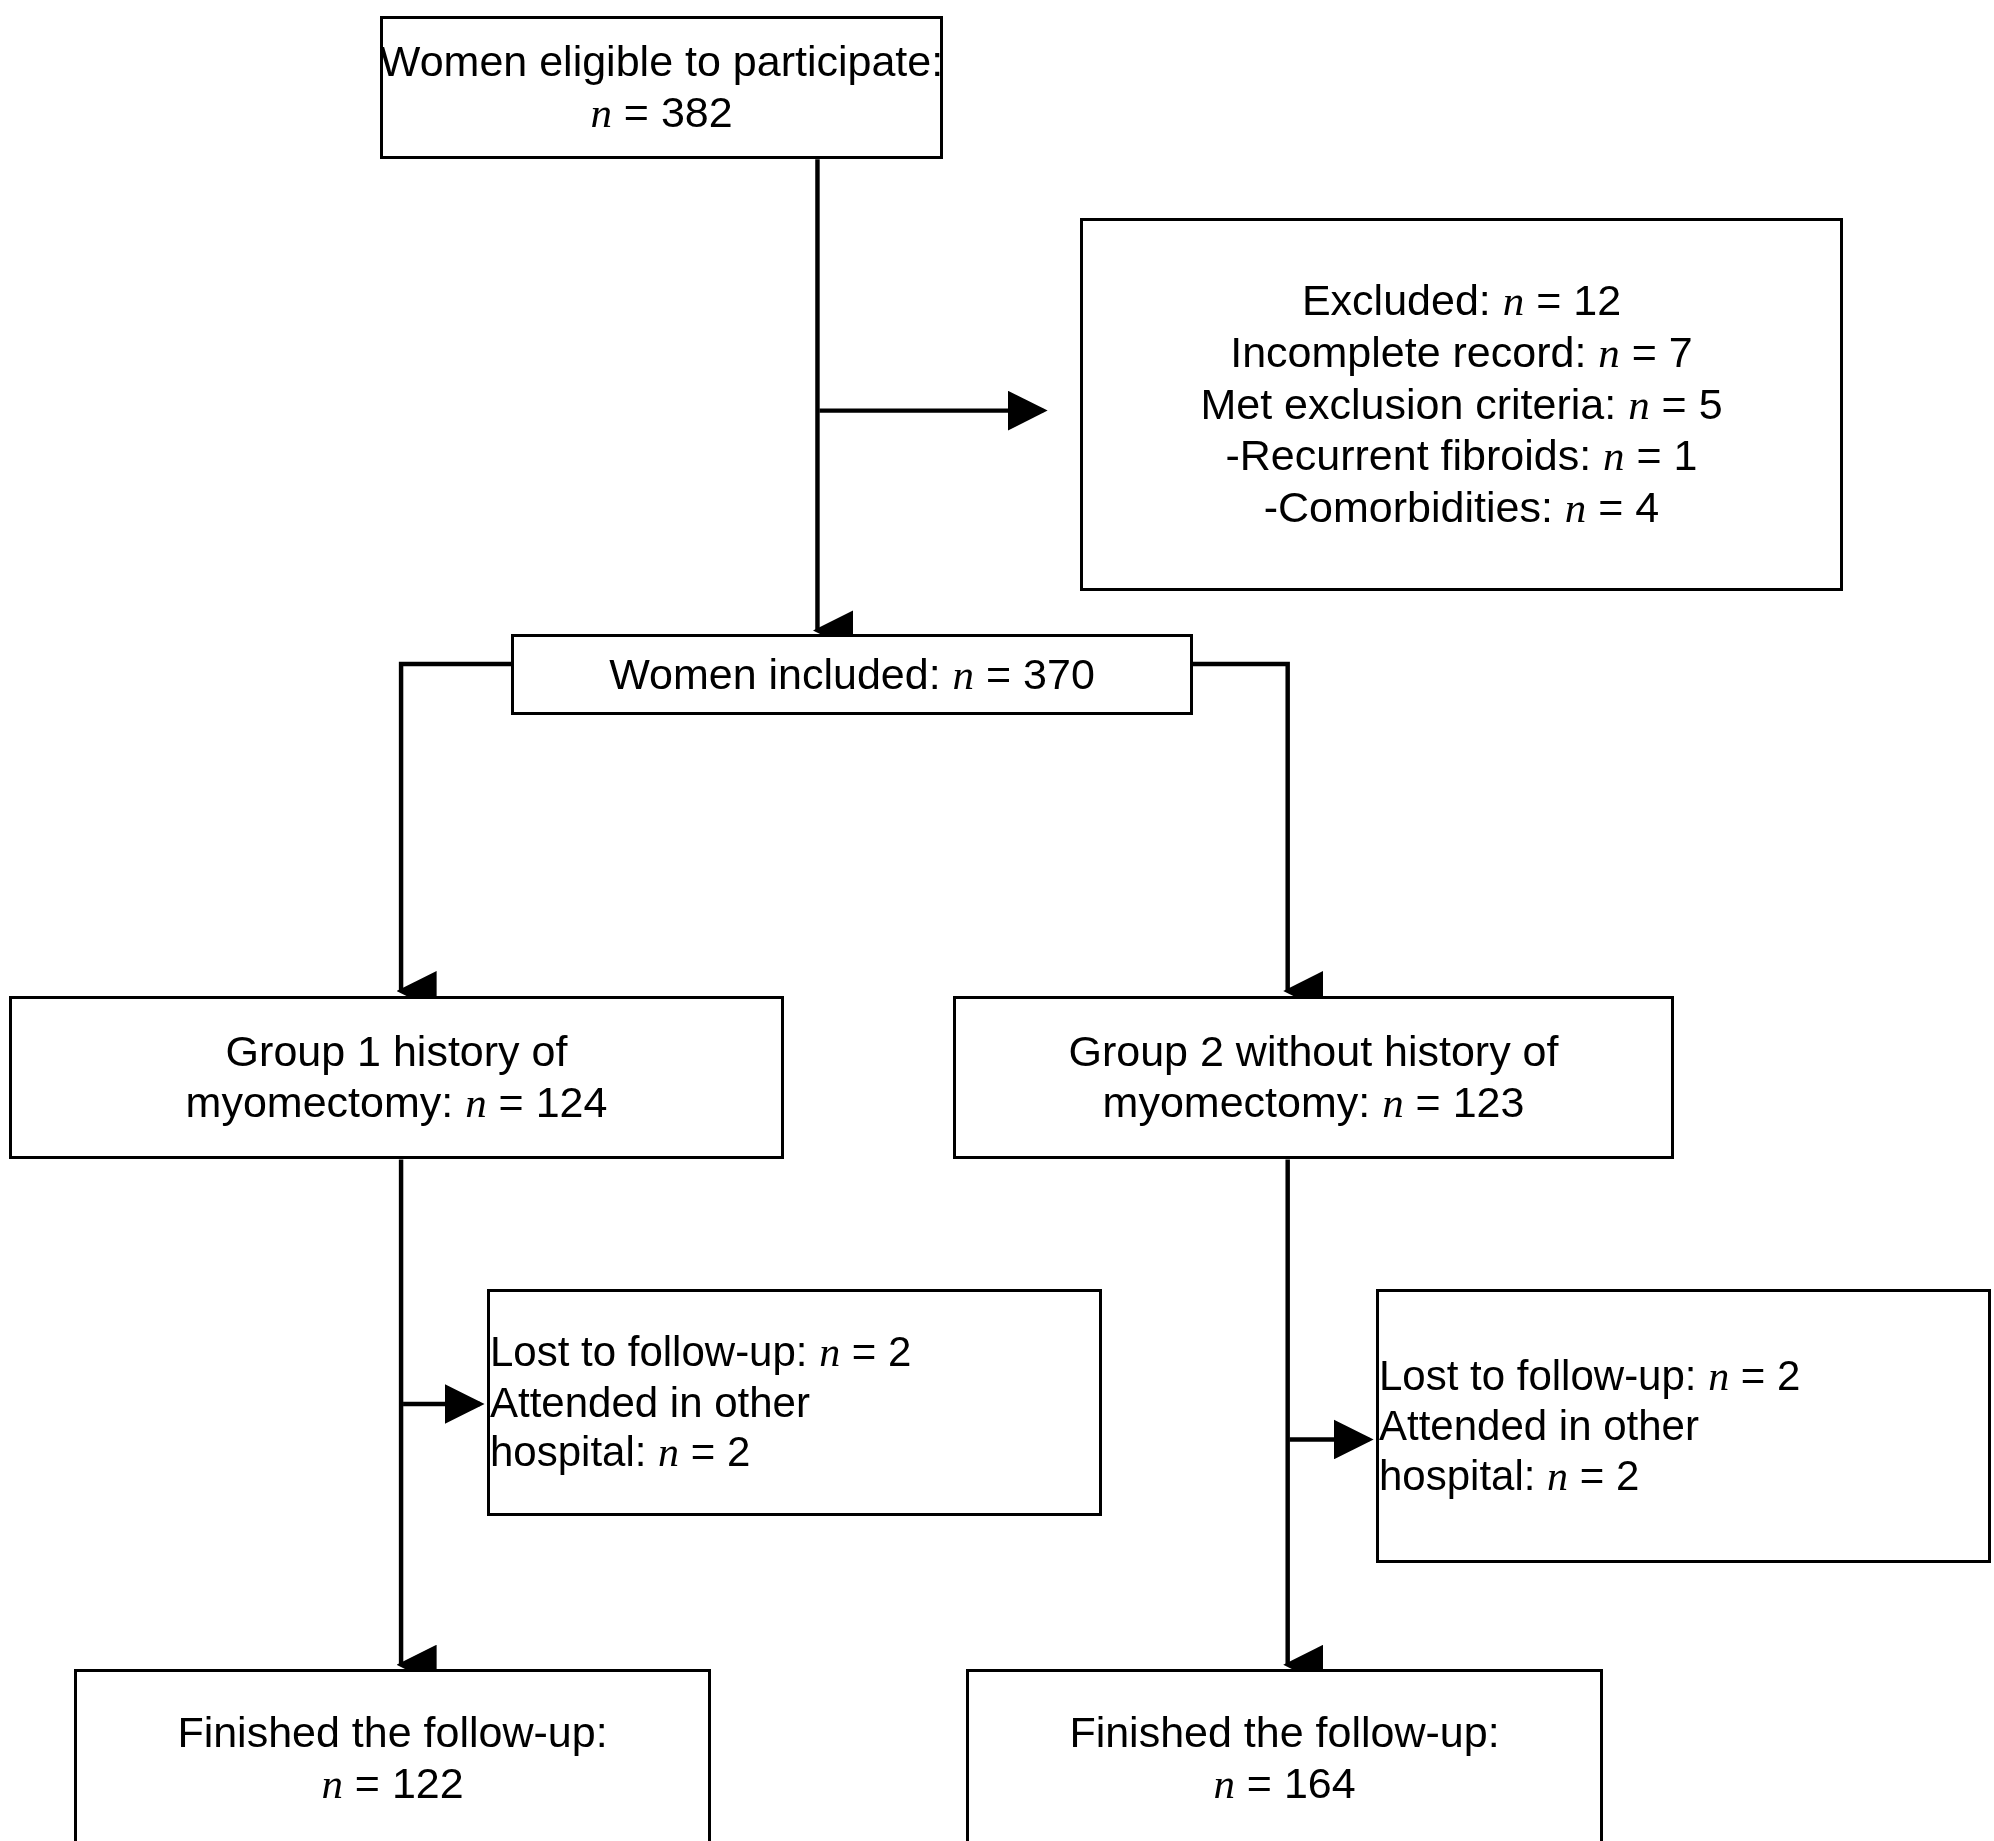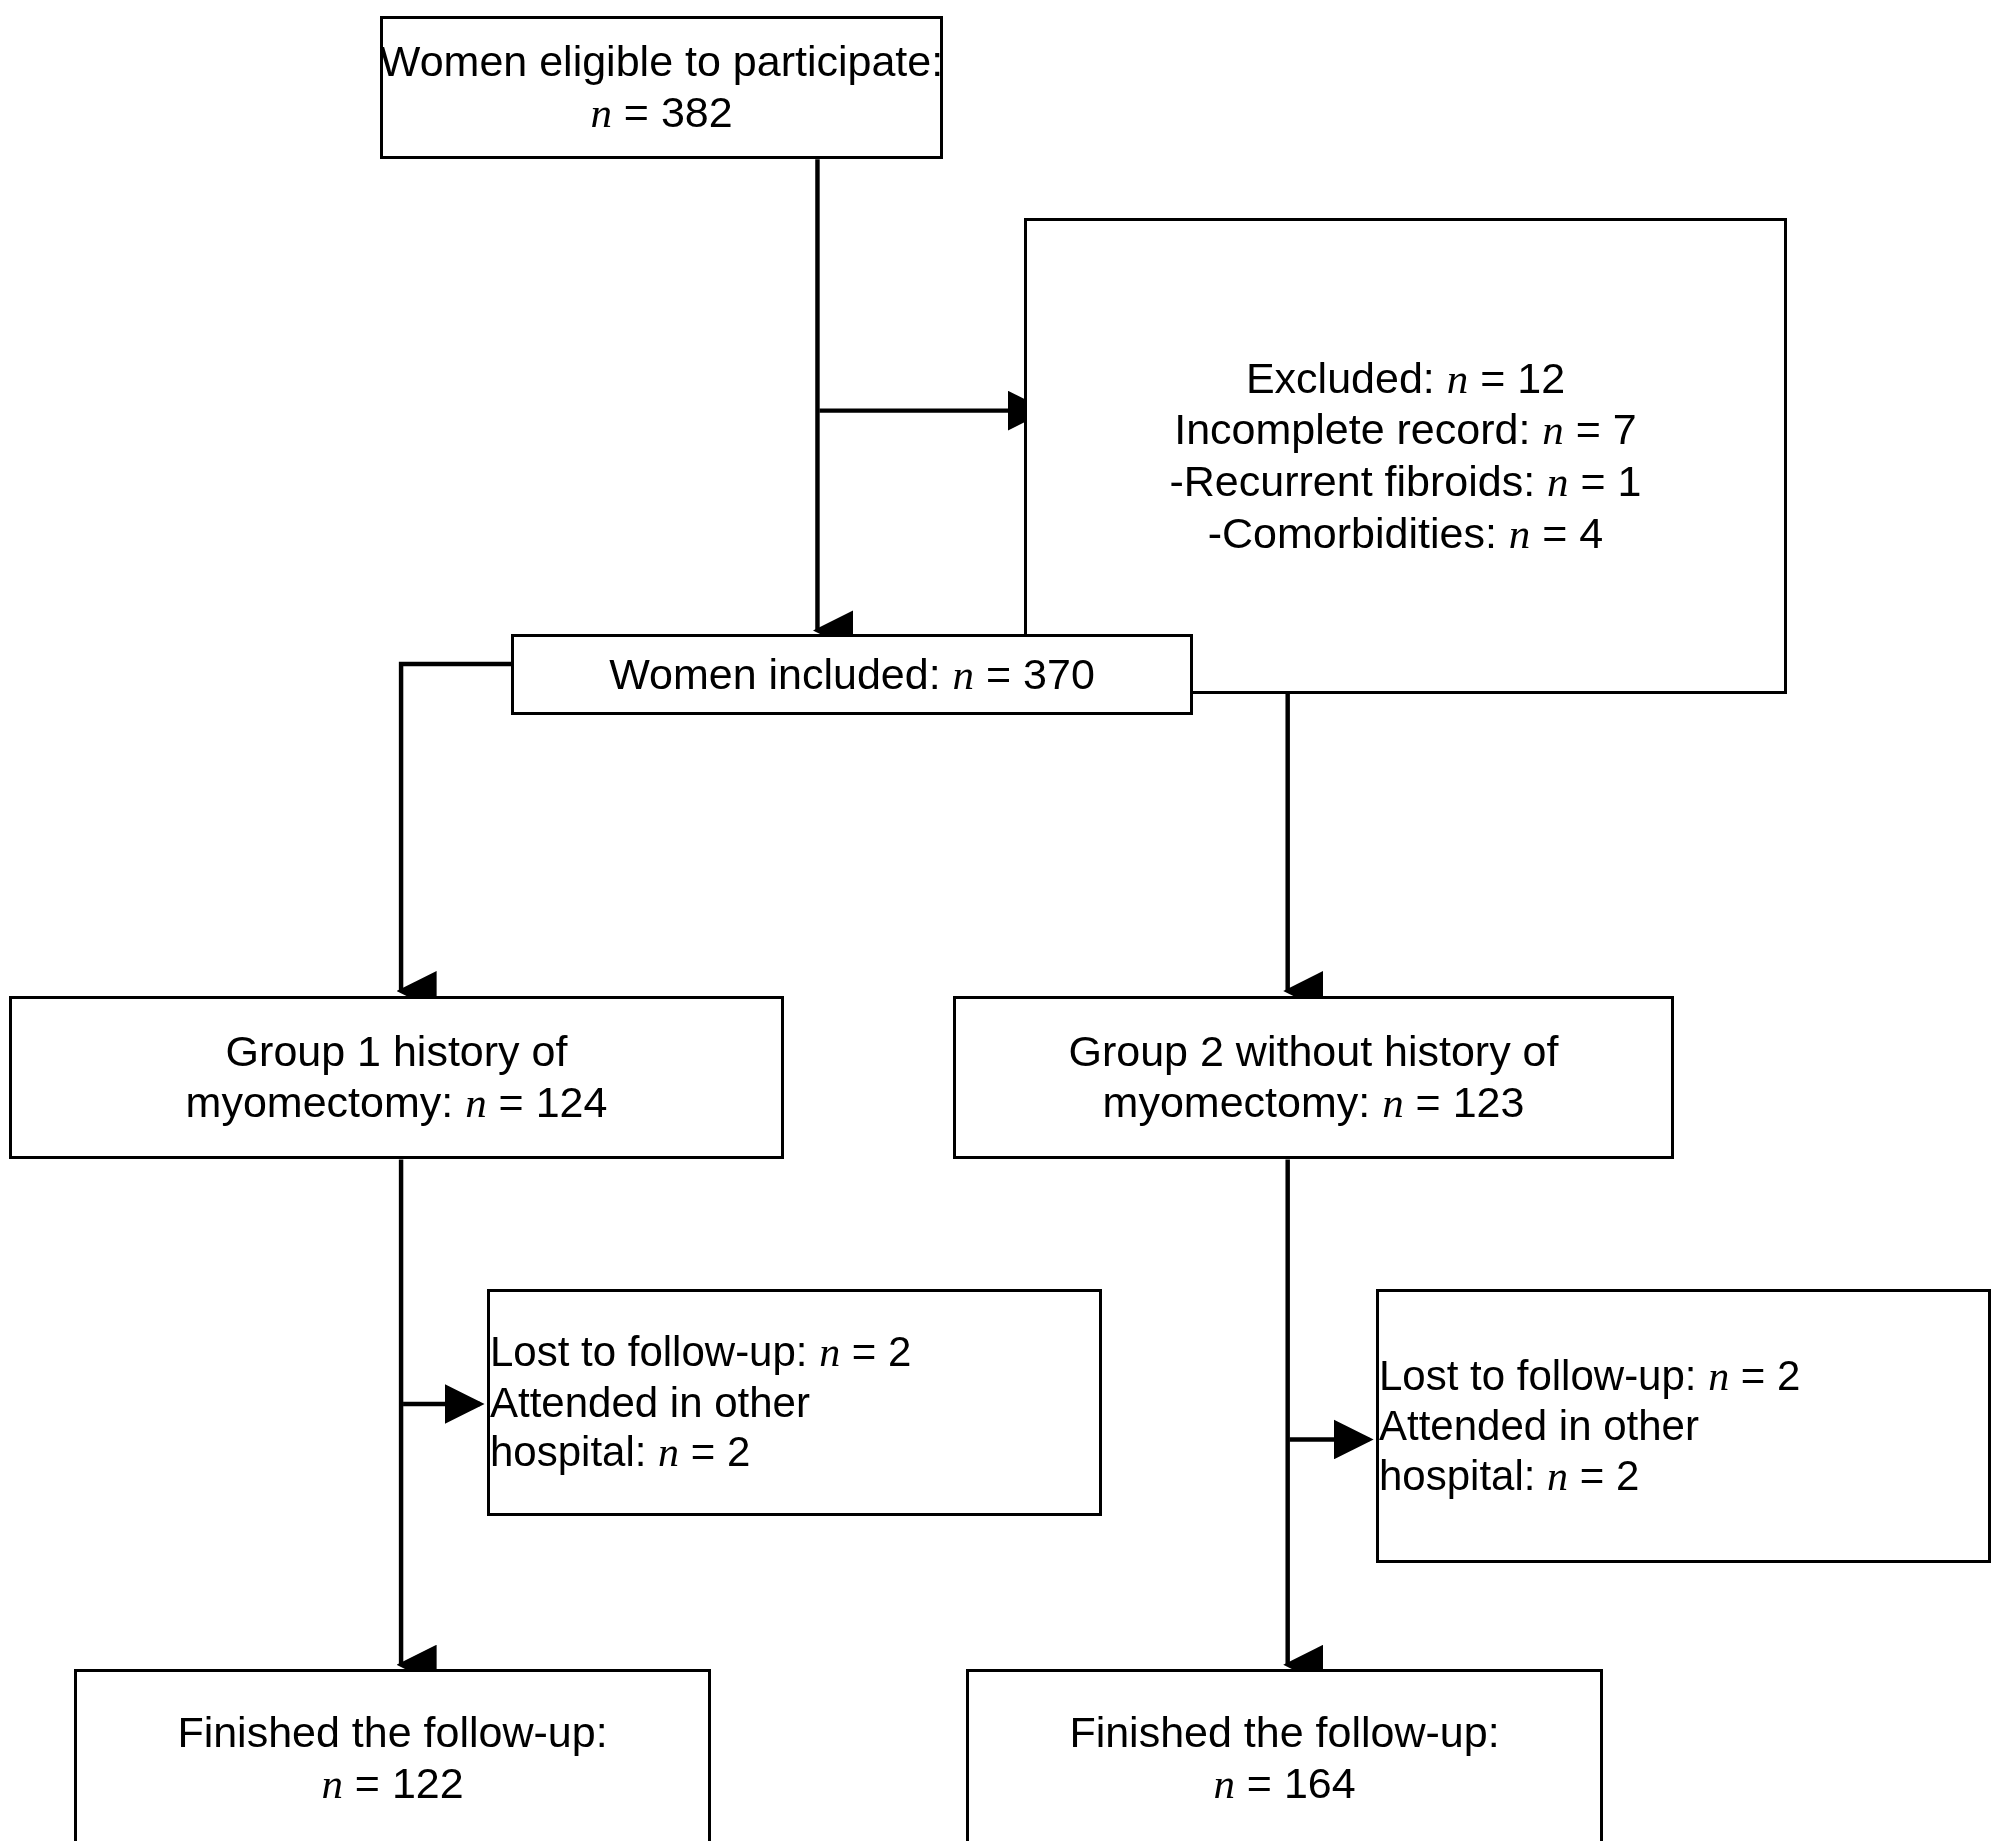--- a/index.html
+++ b/index.html
@@ -42,21 +42,21 @@
   }
   .node.center { align-items: center; text-align: center; }
   .node.left   { align-items: flex-start; text-align: left; }
   em.ital {
     font-style: italic;
     font-family: "Liberation Serif", serif;
   }
 
   
   #node-eligible       { left: 380px;  top: 9px;   width: 563px; height: 143px; }
-  #node-excluded       { left: 1024px; top: 211px;  width: 763px; height: 476px; }
+  #node-excluded       { left: 1080px; top: 211px;  width: 763px; height: 373px; }
   #node-included       { left: 511px; top: 627px; width: 682px; height: 81px; font-size: 43px; }
   #node-group1         { left: 9px;   top: 989px; width: 775px; height: 163px; }
   #node-group2         { left: 953px; top: 989px; width: 721px; height: 163px; }
   #node-lost1          { left: 487px;  top: 1282px; width: 615px; height: 227px; font-size: 42px; }
   #node-lost2          { left: 1376px; top: 1282px; width: 615px; height: 274px; font-size: 42px; }
   #node-finished1      { left: 74px;  top: 1662px; width: 637px; height: 178px; }
   #node-finished2      { left: 966px; top: 1662px; width: 637px; height: 178px; }
 </style>
 </head>
 <body>
@@ -91,20 +91,21 @@
   </svg>
 
   <div class="node center" id="node-eligible">
     <span class="line">Women eligible to participate:</span>
     <span class="line"><em class="ital">n</em><span> = 382</span></span>
   </div>
 
   <div class="node center" id="node-excluded">
     <span class="line"><span>Excluded: </span><em class="ital">n</em><span> = 12</span></span>
     <span class="line"><span>Incomplete record: </span><em class="ital">n</em><span> = 7</span></span>
+    <span class="line"><span>Met exclusion criteria: </span><em class="ital">n</em><span> = 5</span></span>
     <span class="line"><span>-Recurrent fibroids: </span><em class="ital">n</em><span> = 1</span></span>
     <span class="line"><span>-Comorbidities: </span><em class="ital">n</em><span> = 4</span></span>
   </div>
 
   <div class="node center" id="node-included">
     <span class="line"><span>Women included: </span><em class="ital">n</em><span> = 370</span></span>
   </div>
 
   <div class="node center" id="node-group1">
     <span class="line">Group 1 history of</span>

